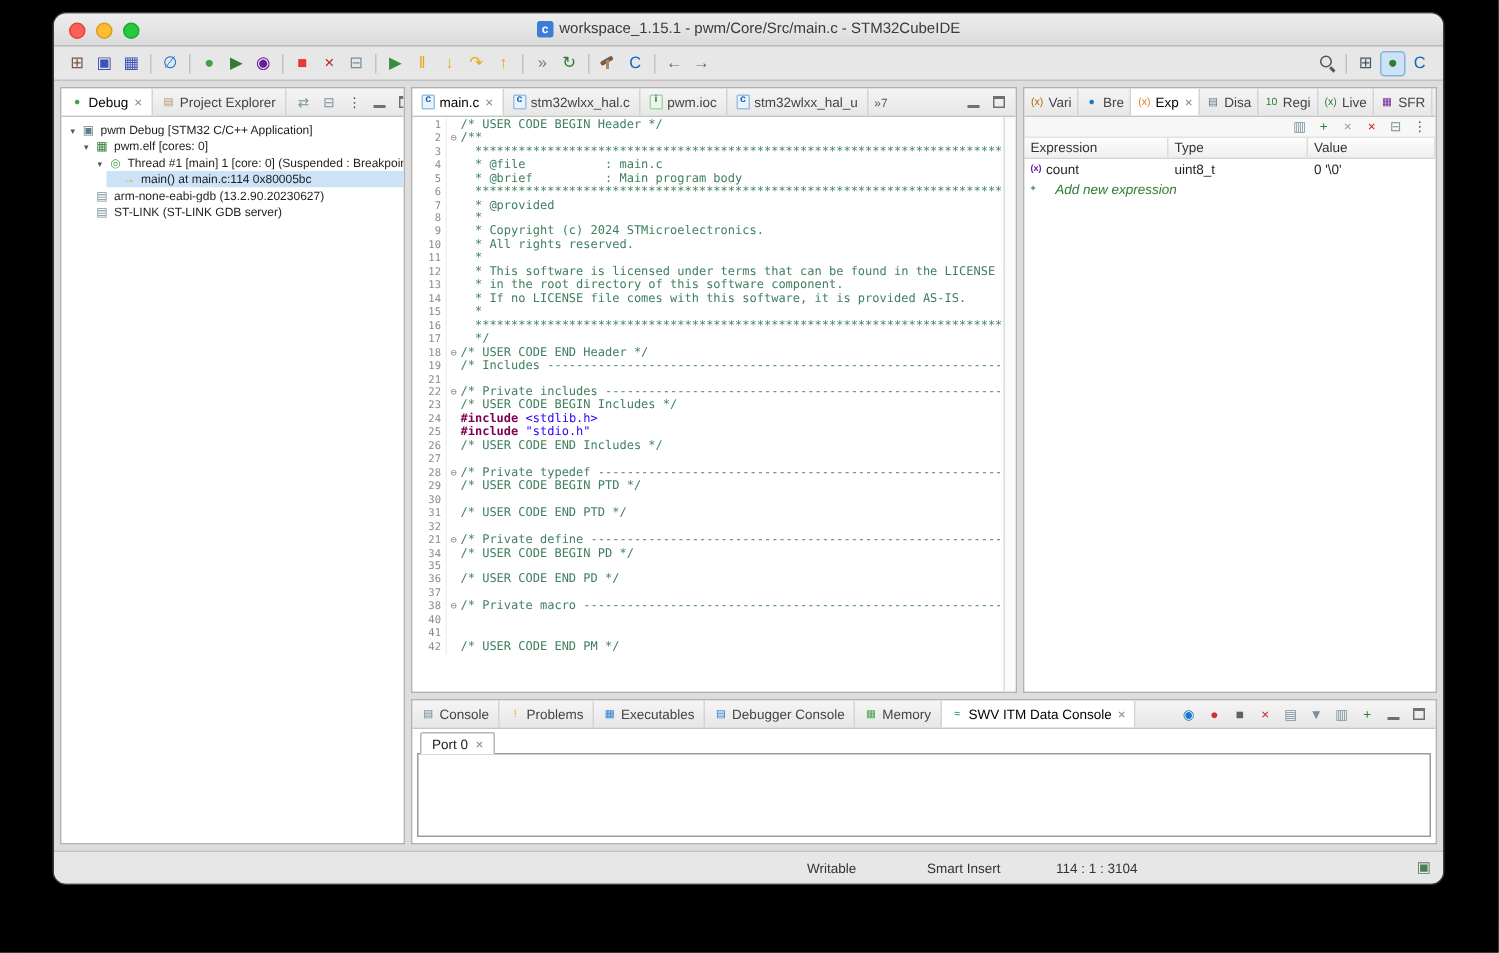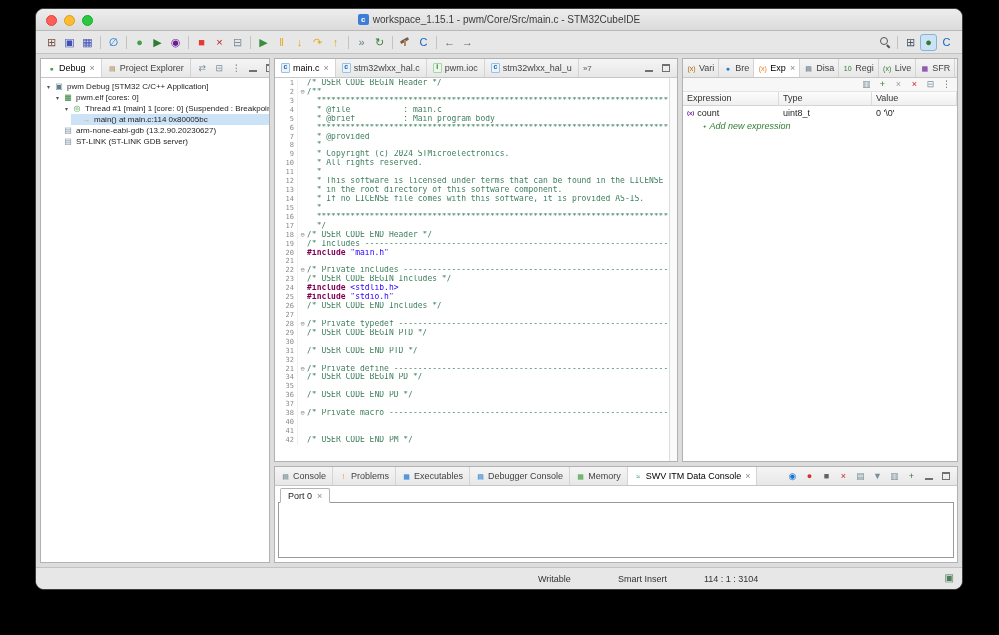--- a/index.html
+++ b/index.html
@@ -85,21 +85,21 @@
   .rtools{height:14px;display:flex;justify-content:flex-end;align-items:center;gap:3px;padding:0 4px;background:#f7f7f7;border-bottom:1px solid #e3e3e3;flex:0 0 auto}
   .cols{display:flex;height:14px;background:linear-gradient(#fdfdfd,#efefef);border-bottom:1px solid #d4d4d4;font-size:9px;color:#333;flex:0 0 auto}
   .col{padding:1px 4px;border-right:1px solid #dcdcdc;white-space:nowrap;overflow:hidden}
   .w1{width:96px;flex:0 0 auto}
   .w2{width:93px;flex:0 0 auto}
   .w3{flex:1}
   .xrows{flex:1;overflow:hidden;background:#fff}
   .xrow{display:flex;height:13px;align-items:center;font-size:9px;color:#1e1e1e}
   .xcell{padding:0 4px;display:flex;align-items:center;gap:3px;white-space:nowrap;overflow:hidden}
   .xicn{font-size:6px;font-weight:bold;flex:0 0 auto}
-  .addrow{padding-left:20px;gap:0}
+  .addrow{padding-left:4px;gap:10px}
   .addlabel{font-style:italic;color:#2e7d32;margin-left:3px}
   
   .swv{flex:1;padding:2px 3px 4px 3px;display:flex;flex-direction:column;min-height:0;background:#fff}
   .porttab{height:15px;display:flex;align-items:center;gap:4px;font-size:9px;color:#222;padding:0 7px;background:#fff;
            border:1px solid #b5b5b5;border-bottom:1px solid #fff;width:max-content;border-radius:2px 2px 0 0;margin-left:2px;position:relative;z-index:2}
   .swvbox{flex:1;border:1px solid #9a9a9a;background:#fff;margin-top:-1px}
   
   .statusbar{height:22px;background:#e7e7e7;border-top:1px solid #c2c2c2;position:relative;font-size:9px;color:#333;flex:0 0 auto}
   .st{position:absolute;top:6px;white-space:nowrap}
   .tray{position:absolute;right:8px;top:4px;font-size:10px;color:#4e7d58}
@@ -344,21 +344,20 @@
                 <div class="cline"><span class="ln">10</span><span class="foldc"></span><span class="codeseg"><span class="c">  * All rights reserved.</span></span></div>
                 <div class="cline"><span class="ln">11</span><span class="foldc"></span><span class="codeseg"><span class="c">  *</span></span></div>
                 <div class="cline"><span class="ln">12</span><span class="foldc"></span><span class="codeseg"><span class="c">  * This software is licensed under terms that can be found in the LICENSE file</span></span></div>
                 <div class="cline"><span class="ln">13</span><span class="foldc"></span><span class="codeseg"><span class="c">  * in the root directory of this software component.</span></span></div>
                 <div class="cline"><span class="ln">14</span><span class="foldc"></span><span class="codeseg"><span class="c">  * If no LICENSE file comes with this software, it is provided AS-IS.</span></span></div>
                 <div class="cline"><span class="ln">15</span><span class="foldc"></span><span class="codeseg"><span class="c">  *</span></span></div>
                 <div class="cline"><span class="ln">16</span><span class="foldc"></span><span class="codeseg"><span class="c">  ******************************************************************************</span></span></div>
                 <div class="cline"><span class="ln">17</span><span class="foldc"></span><span class="codeseg"><span class="c">  */</span></span></div>
                 <div class="cline"><span class="ln">18</span><span class="foldc">⊖</span><span class="codeseg"><span class="c">/* USER CODE END Header */</span></span></div>
                 <div class="cline"><span class="ln">19</span><span class="foldc"></span><span class="codeseg"><span class="c">/* Includes ------------------------------------------------------------------*/</span></span></div>
-                <div class="cline"><span class="ln">20</span><span class="foldc"></span><span class="codeseg"><span class="d">#include </span><span class="s">"main.h"</span></span></div>
                 <div class="cline"><span class="ln">21</span><span class="foldc"></span><span class="codeseg"></span></div>
                 <div class="cline"><span class="ln">22</span><span class="foldc">⊖</span><span class="codeseg"><span class="c">/* Private includes ----------------------------------------------------------*/</span></span></div>
                 <div class="cline"><span class="ln">23</span><span class="foldc"></span><span class="codeseg"><span class="c">/* USER CODE BEGIN Includes */</span></span></div>
                 <div class="cline"><span class="ln">24</span><span class="foldc"></span><span class="codeseg"><span class="d">#include </span><span class="s">&lt;stdlib.h&gt;</span></span></div>
                 <div class="cline"><span class="ln">25</span><span class="foldc"></span><span class="codeseg"><span class="d">#include </span><span class="s">"stdio.h"</span></span></div>
                 <div class="cline"><span class="ln">26</span><span class="foldc"></span><span class="codeseg"><span class="c">/* USER CODE END Includes */</span></span></div>
                 <div class="cline"><span class="ln">27</span><span class="foldc"></span><span class="codeseg"></span></div>
                 <div class="cline"><span class="ln">28</span><span class="foldc">⊖</span><span class="codeseg"><span class="c">/* Private typedef -----------------------------------------------------------*/</span></span></div>
                 <div class="cline"><span class="ln">29</span><span class="foldc"></span><span class="codeseg"><span class="c">/* USER CODE BEGIN PTD */</span></span></div>
                 <div class="cline"><span class="ln">30</span><span class="foldc"></span><span class="codeseg"></span></div>

